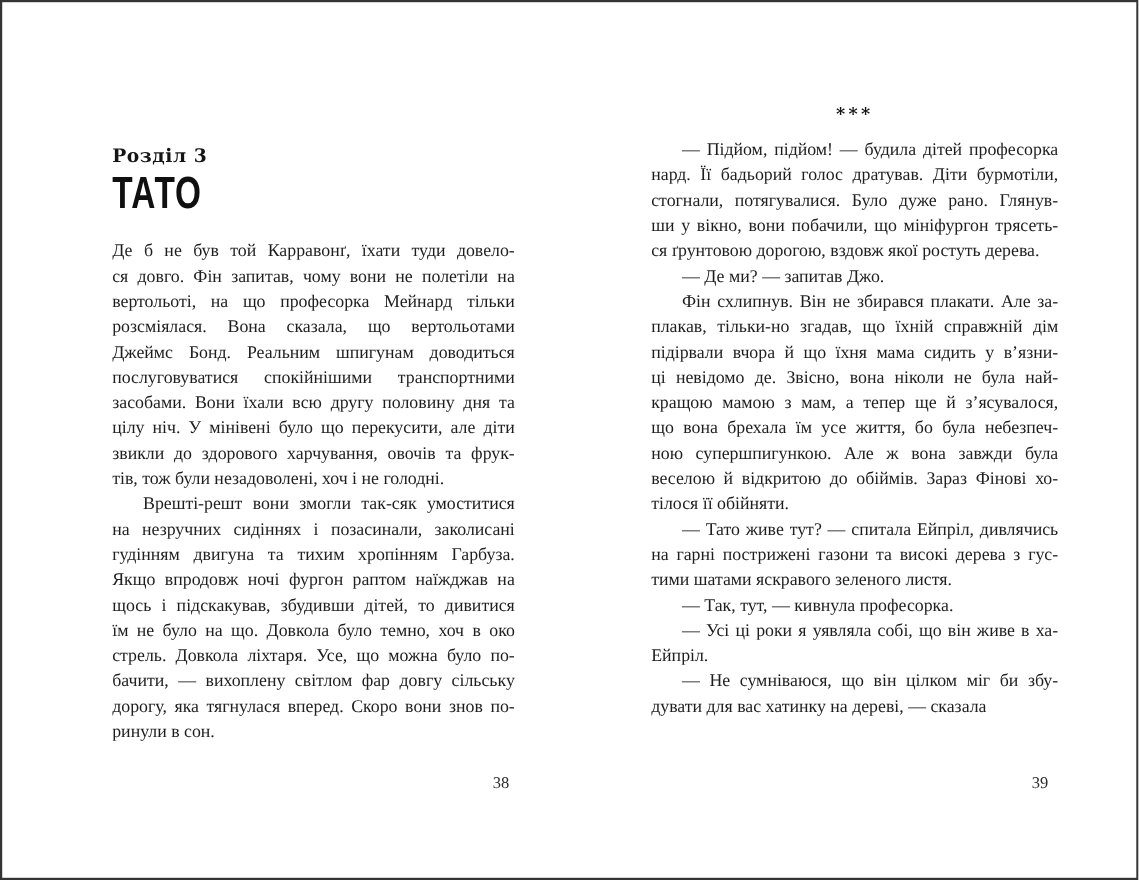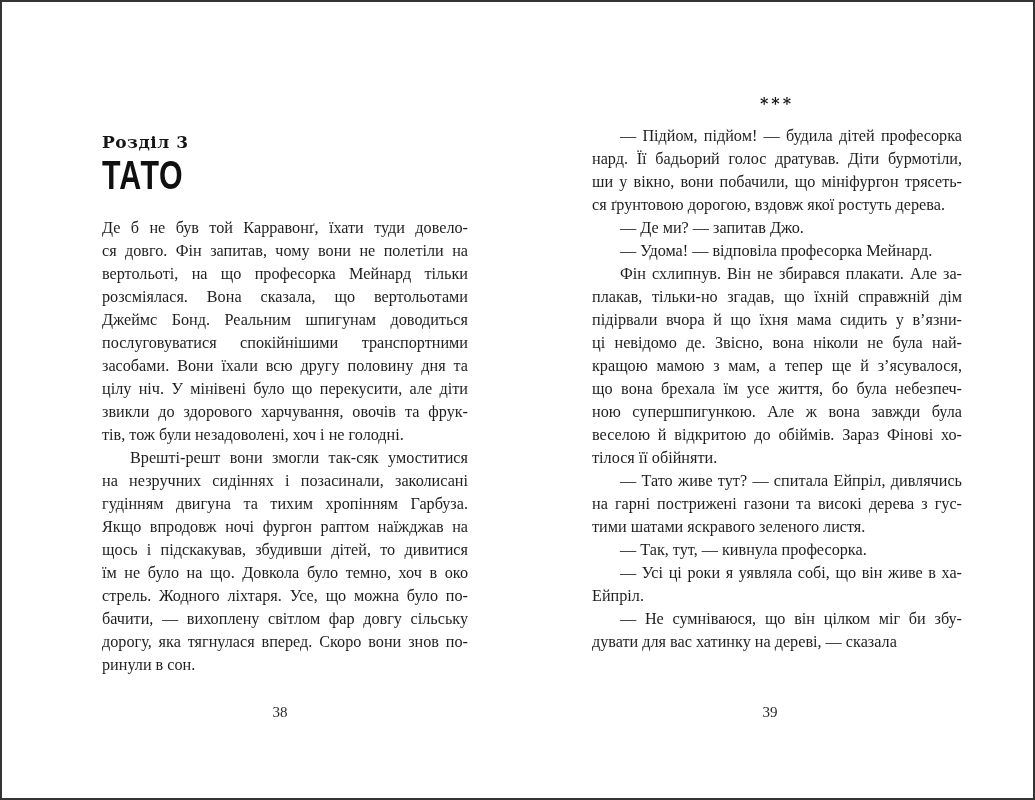--- a/index.html
+++ b/index.html
@@ -70,21 +70,21 @@
   
   .tline { white-space: normal; }
   .tline.lastline { text-align-last: left; }
   .tline.firstline.indented { text-indent: 28px; }
 
   
   .page-number {
     position: absolute;
     top: 702px;
     width: 366px;
-    text-align: center;
+    text-align: right;
     font-family: "Liberation Serif", serif;
     font-size: 15px;
     color: #2a2a2a;
   }
   .pn-left  { left: 95px; }
   .pn-right { left: 585px; }
 </style>
 </head>
 <body>
 
@@ -107,43 +107,41 @@
         <div class="tline">звикли до здорового харчування, овочів та фрук-</div>
         <div class="tline lastline">тів, тож були незадоволені, хоч і не голодні.</div>
       </div>
       <div>
         <div class="tline firstline indented">Врешті-решт вони змогли так-сяк умоститися</div>
         <div class="tline indented">на незручних сидіннях і позасинали, заколисані</div>
         <div class="tline indented">гудінням двигуна та тихим хропінням Гарбуза.</div>
         <div class="tline indented">Якщо впродовж ночі фургон раптом наїжджав на</div>
         <div class="tline indented">щось і підскакував, збудивши дітей, то дивитися</div>
         <div class="tline indented">їм не було на що. Довкола було темно, хоч в око</div>
-        <div class="tline indented">стрель. Жодного ліхтаря. Усе, що можна було по-</div>
+        <div class="tline indented">стрель. Довкола ліхтаря. Усе, що можна було по-</div>
         <div class="tline indented">бачити, — вихоплену світлом фар довгу сільську</div>
         <div class="tline indented">дорогу, яка тягнулася вперед. Скоро вони знов по-</div>
         <div class="tline lastline indented">ринули в сон.</div>
       </div>
     </div>
 
   <div class="page-number pn-left">38</div>
 
   <div class="section-break">***</div>
 
   <div class="body-block body-right" id="right-body">
       <div>
         <div class="tline firstline indented">— Підйом, підйом! — будила дітей професорка Мей-</div>
         <div class="tline indented">нард. Її бадьорий голос дратував. Діти бурмотіли,</div>
+        <div class="tline indented">стогнали, потягувалися. Було дуже рано. Глянув-</div>
         <div class="tline indented">ши у вікно, вони побачили, що мініфургон трясеть-</div>
         <div class="tline lastline indented">ся ґрунтовою дорогою, вздовж якої ростуть дерева.</div>
       </div>
       <div>
         <div class="tline firstline lastline indented">— Де ми? — запитав Джо.</div>
-      </div>
-      <div>
-        <div class="tline firstline lastline indented">— Удома! — відповіла професорка Мейнард.</div>
       </div>
       <div>
         <div class="tline firstline indented">Фін схлипнув. Він не збирався плакати. Але за-</div>
         <div class="tline indented">плакав, тільки-но згадав, що їхній справжній дім</div>
         <div class="tline indented">підірвали вчора й що їхня мама сидить у в’язни-</div>
         <div class="tline indented">ці невідомо де. Звісно, вона ніколи не була най-</div>
         <div class="tline indented">кращою мамою з мам, а тепер ще й з’ясувалося,</div>
         <div class="tline indented">що вона брехала їм усе життя, бо була небезпеч-</div>
         <div class="tline indented">ною супершпигункою. Але ж вона завжди була</div>
         <div class="tline indented">веселою й відкритою до обіймів. Зараз Фінові хо-</div>

